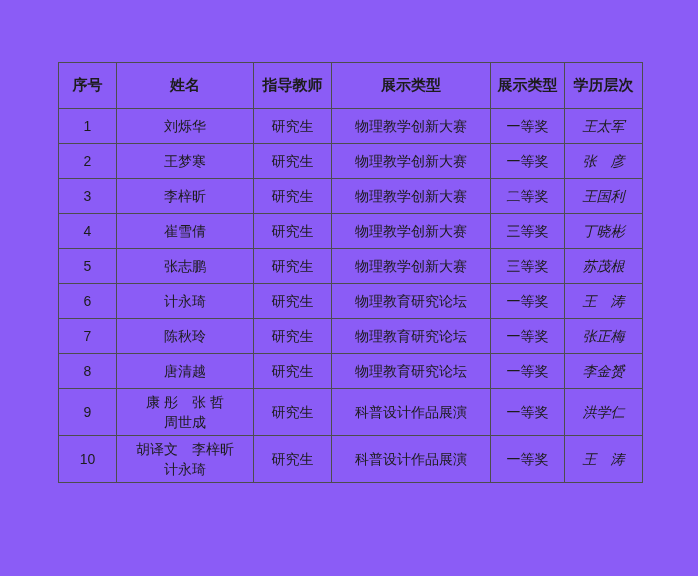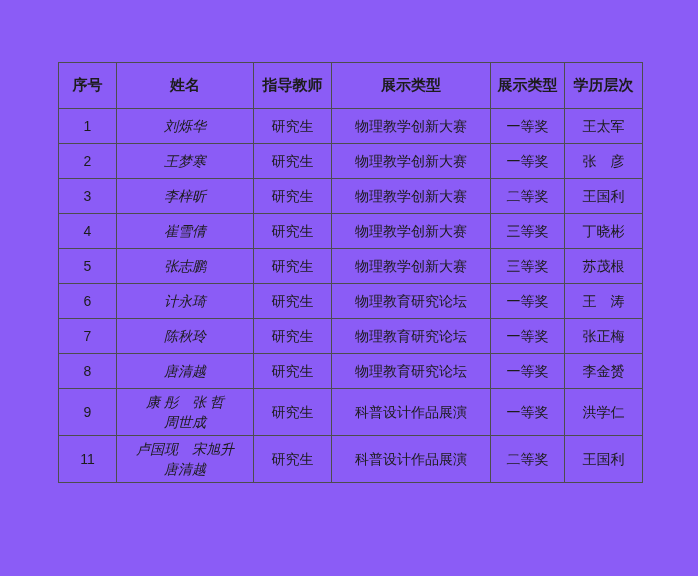--- a/index.html
+++ b/index.html
@@ -37,22 +37,22 @@
     font-size: 15px;
     font-weight: 700;
   }
   .award-table tbody td {
     height: 35px;
     font-size: 14px;
     font-weight: 400;
     line-height: 20px;
   }
   .award-table tbody tr.tall td { height: 47px; }
-  .award-table td.name-cell { white-space: pre-wrap; font-style: italic; }
-  .award-table td.teacher-cell { white-space: pre-wrap; }
+  .award-table td.name-cell { white-space: pre-wrap; }
+  .award-table td.teacher-cell { white-space: pre-wrap; font-style: italic; }
 </style>
 </head>
 <body>
 
 <div class="page" style="--border-color: #4d4d4d; --text-color: #1c1c1c; background: #8b5cf6;">
   <table class="award-table">
     <colgroup>
       <col style="width:58px">
         <col style="width:137px">
         <col style="width:78px">
@@ -138,23 +138,23 @@
       <tr class="tall">
         <td>9</td>
         <td class="name-cell">康 彤　张 哲
 周世成</td>
         <td>研究生</td>
         <td>科普设计作品展演</td>
         <td>一等奖</td>
         <td class="teacher-cell">洪学仁</td>
       </tr>
       <tr class="tall">
-        <td>11</td>
-        <td class="name-cell">卢国现　宋旭升
-唐清越</td>
+        <td>10</td>
+        <td class="name-cell">胡译文　李梓昕
+计永琦</td>
         <td>研究生</td>
         <td>科普设计作品展演</td>
-        <td>二等奖</td>
-        <td class="teacher-cell">王国利</td>
+        <td>一等奖</td>
+        <td class="teacher-cell">王　涛</td>
       </tr>
     </tbody>
   </table>
 </div>
 
 </body></html>

